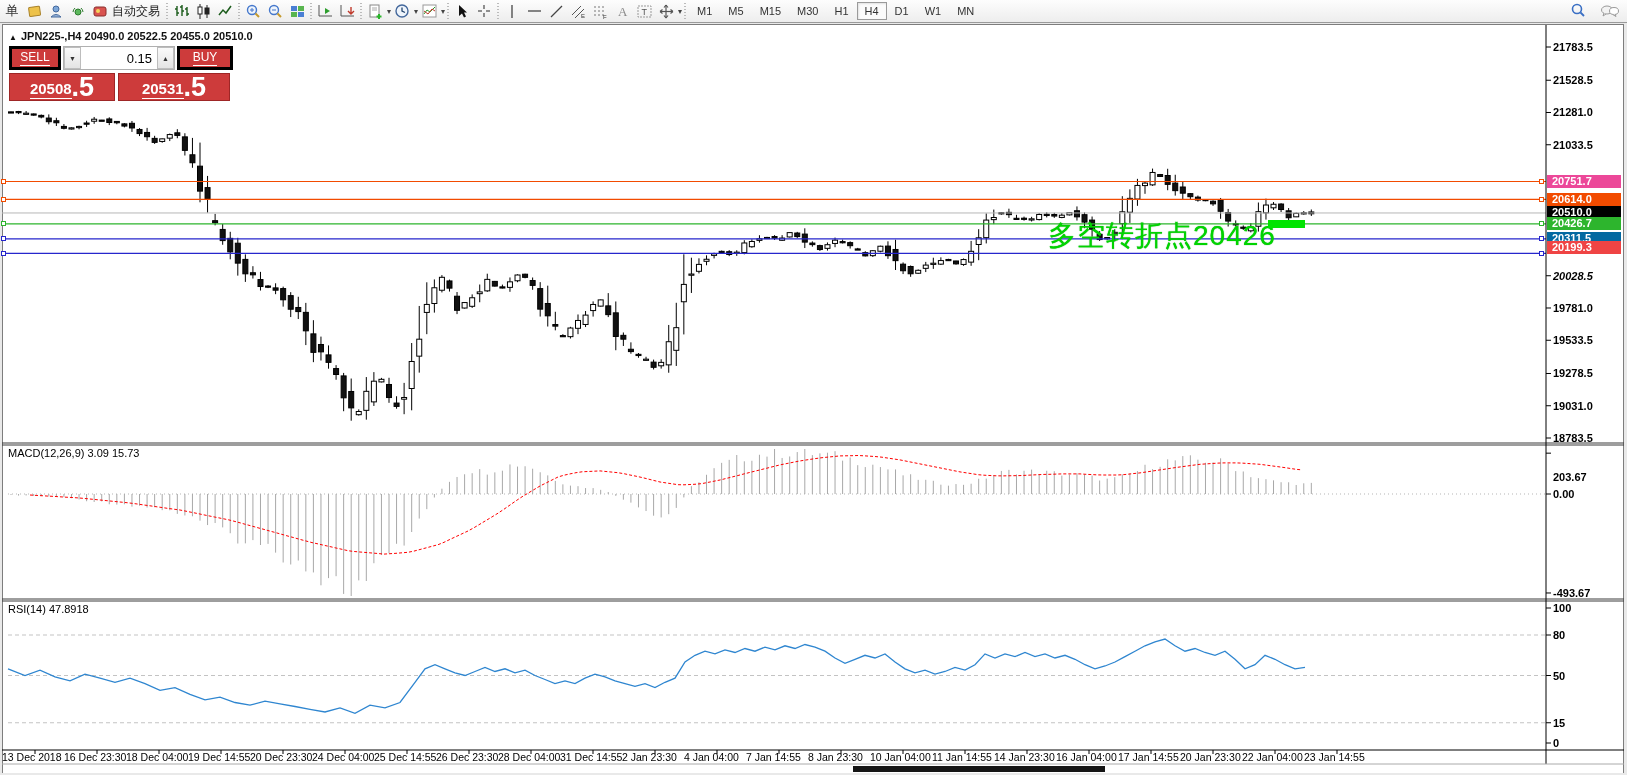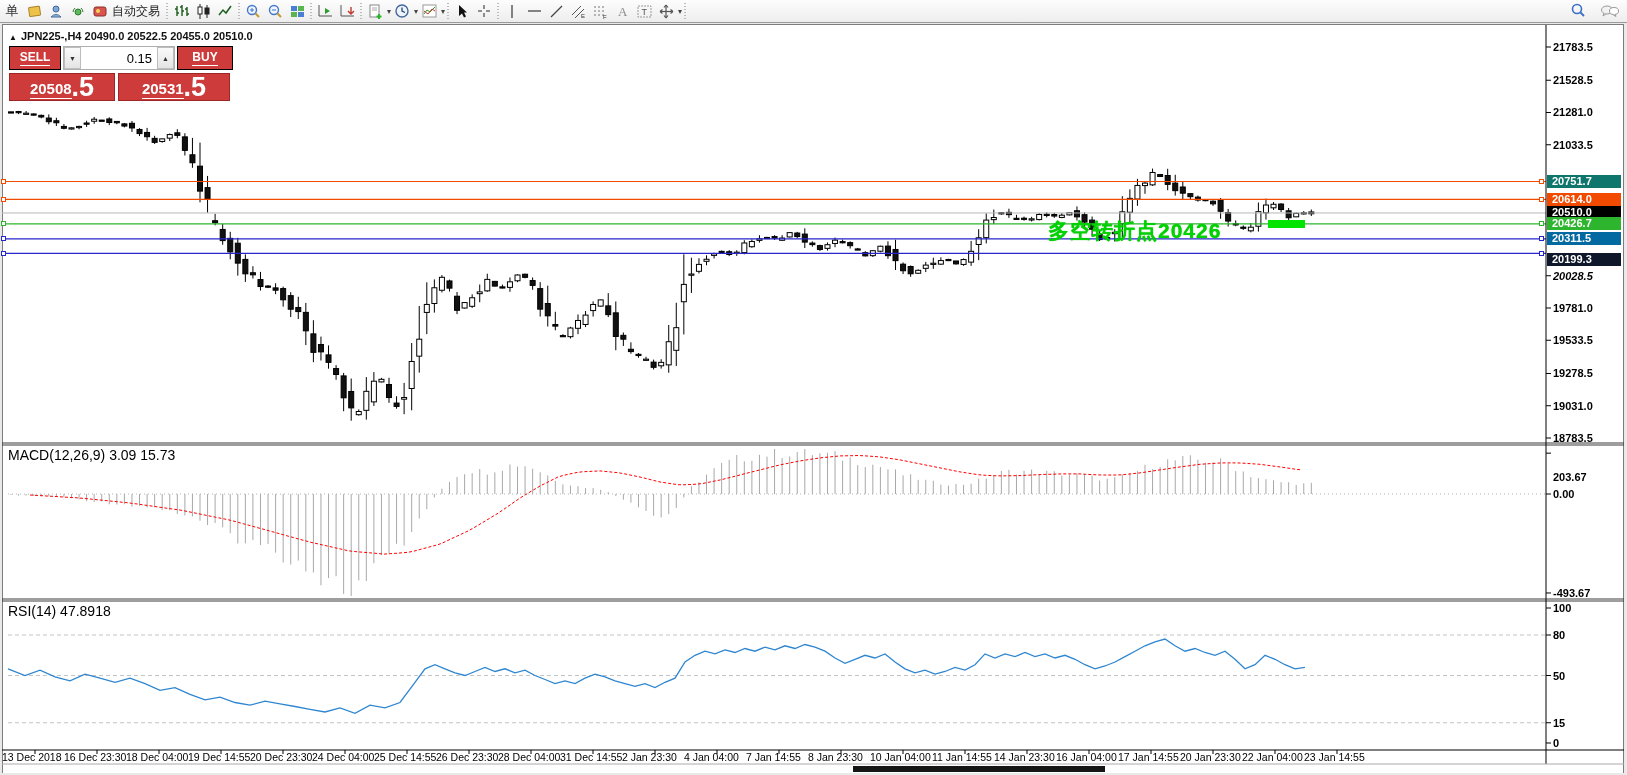--- a/index.html
+++ b/index.html
@@ -21,45 +21,45 @@
   #tb-right{position:absolute;right:6px;top:1px;display:flex;gap:10px;align-items:center;height:20px;}
   
   #chart-window{position:absolute;left:2px;top:24px;width:1622px;height:749px;
     background:#fff;border:1px solid #7d7d7d;box-sizing:border-box;}
   #plot{position:absolute;left:0;top:0;width:1627px;height:775px;pointer-events:none;}
   #chart-title{position:absolute;left:9px;top:30px;font-size:11px;font-weight:600;color:#111;}
   #chart-title .tri{font-size:8px;margin-right:4px;}
   
   #trade-panel{position:absolute;left:9px;top:46px;width:224px;}
   .tp-row1{display:flex;height:24px;}
-  .btn-red{background:#cd3b3b;border:1px solid #000000;color:#fff;font-size:12px;font-weight:700;
+  .btn-red{background:#cd3b3b;border:3px solid #000000;color:#fff;font-size:12px;font-weight:400;
      display:flex;align-items:center;justify-content:center;box-sizing:border-box;}
   .btn-red span{border-bottom:1px solid #fff;padding-bottom:1px;}
   #sell-btn{width:52px;}
   #buy-btn{width:56px;}
   #vol-box{width:112px;background:#fff;border:1px solid #b0b0b0;display:flex;box-sizing:border-box;margin:0 2px;}
   .stepper{width:17px;background:linear-gradient(#fafafa,#e4e4e4);border:1px solid #bdbdbd;
      font-size:7px;color:#333;display:flex;align-items:center;justify-content:center;box-sizing:border-box;}
   #vol-value{flex:1;font-size:13px;color:#000;display:flex;align-items:center;justify-content:flex-end;padding-right:5px;}
   .tp-row2{display:flex;margin-top:3px;height:28px;}
   .price-box{background:#cd3b3b;border:1px solid #9e2626;color:#fff;display:flex;align-items:flex-end;
      justify-content:center;box-sizing:border-box;padding-bottom:1px;}
   #sell-price{width:106px;margin-right:3px;}
   #buy-price{width:112px;}
   .pmain{font-size:15px;font-weight:700;border-bottom:1px solid #fff;line-height:19px;}
   .pfrac{font-size:27px;font-weight:700;line-height:24px;}
   
-  .pane-label{position:absolute;left:8px;font-size:14px;color:#000;}
+  .pane-label{position:absolute;left:8px;font-size:11px;color:#000;}
   
   .ax-label{position:absolute;font-size:11px;font-weight:600;color:#000;left:1553px;}
   .ax-tag{position:absolute;left:1547px;width:74px;height:13px;line-height:13px;
      font-size:11px;font-weight:600;color:#fff;padding-left:5px;box-sizing:border-box;}
   .t-label{position:absolute;top:751px;font-size:10.5px;color:#000;white-space:nowrap;}
   
-  #annotation-text{position:absolute;left:1048px;top:217px;font-size:21px;font-weight:700;
+  #annotation-text{position:absolute;left:1048px;top:217px;font-size:28px;font-weight:400;
      color:#00d400;letter-spacing:1px;white-space:nowrap;text-shadow:0 0 1px #0a0;}
   #green-zone{position:absolute;left:1268px;top:220px;width:37px;height:8px;background:#00e400;}
   
   #scroll-strip{position:absolute;left:3px;top:765px;width:1620px;height:8px;background:#fff;}
   #scroll-thumb{position:absolute;left:853px;top:766px;width:252px;height:6px;background:#151515;}
   .handle{position:absolute;width:5px;height:5px;background:#fff;box-sizing:border-box;}
 </style>
 </head>
 <body>
 
@@ -247,20 +247,31 @@
         <svg width="17" height="17">
           <g stroke="#555" stroke-width="1.2">
             <line x1="8" y1="2" x2="8" y2="15"></line>
             <line x1="2" y1="8.5" x2="15" y2="8.5"></line>
             <path d="M8,2 l-2,2.5 M8,2 l2,2.5 M8,15 l-2,-2.5 M8,15 l2,-2.5 M2,8.5 l2.5,-2 M2,8.5 l2.5,2 M15,8.5 l-2.5,-2 M15,8.5 l-2.5,2" fill="none"></path>
           </g>
         </svg>
       </span>
       <span class="dd">▾</span>
       <span class="tb-sep"></span>
+    </span>
+  <span id="tb-timeframes" style="display:flex;align-items:center;">
+      <span class="tf">M1</span>
+      <span class="tf">M5</span>
+      <span class="tf">M15</span>
+      <span class="tf">M30</span>
+      <span class="tf">H1</span>
+      <span class="tf active">H4</span>
+      <span class="tf">D1</span>
+      <span class="tf">W1</span>
+      <span class="tf">MN</span>
     </span>
   <span id="tb-right">
       <span class="tbi">
         <svg width="18" height="18">
           <circle cx="8" cy="7" r="4.5" fill="none" stroke="#3a6fc4" stroke-width="1.6"></circle>
           <line x1="11.5" y1="10.5" x2="15" y2="14" stroke="#3a6fc4" stroke-width="1.8"></line>
         </svg>
       </span>
       <span class="tbi">
         <svg width="20" height="17">
@@ -903,34 +914,34 @@
     <div class="ax-label" style="top: 399.743px;">19031.0</div>
     <div class="ax-label" style="top: 432px;">18783.5</div>
     <div class="ax-label" style="top: 435px; margin-top: 36px;">203.67</div>
     <div class="ax-label" style="top: 488px;">0.00</div>
     <div class="ax-label" style="top: 586.981px;">-493.67</div>
     <div class="ax-label" style="top: 602px;">100</div>
     <div class="ax-label" style="top: 629px;">80</div>
     <div class="ax-label" style="top: 669.5px;">50</div>
     <div class="ax-label" style="top: 716.75px;">15</div>
     <div class="ax-label" style="top: 737px;">0</div>
-    <div class="ax-tag" style="top: 174.978px; background: #0f766e;">20751.7</div>
+    <div class="ax-tag" style="top: 174.978px; background: #ec4899;">20751.7</div>
     <div class="handle" style="left: 1px; top: 178.978px; border: 1px solid rgb(242, 75, 0);"></div>
     <div class="handle" style="left: 1539px; top: 178.978px; border: 1px solid rgb(242, 75, 0);"></div>
     <div class="ax-tag" style="top: 192.925px; background: rgb(242, 75, 0);">20614.0</div>
     <div class="handle" style="left: 1px; top: 196.925px; border: 1px solid rgb(242, 75, 0);"></div>
     <div class="handle" style="left: 1539px; top: 196.925px; border: 1px solid rgb(242, 75, 0);"></div>
     <div class="ax-tag" style="top: 206.48px; background: rgb(0, 0, 0);">20510.0</div>
     <div class="ax-tag" style="top: 217.336px; background: rgb(45, 181, 45);">20426.7</div>
     <div class="handle" style="left: 1px; top: 221.336px; border: 1px solid rgb(45, 181, 45);"></div>
     <div class="handle" style="left: 1539px; top: 221.336px; border: 1px solid rgb(45, 181, 45);"></div>
     <div class="ax-tag" style="top: 232.351px; background: #0369a1;">20311.5</div>
     <div class="handle" style="left: 1px; top: 236.351px; border: 1px solid rgb(38, 38, 204);"></div>
     <div class="handle" style="left: 1539px; top: 236.351px; border: 1px solid rgb(38, 38, 204);"></div>
-    <div class="ax-tag" style="top: 253px; background: #0f172a;">20199.3</div>
+    <div class="ax-tag" style="top: 241px; background: #ef4444;">20199.3</div>
     <div class="handle" style="left: 1px; top: 250.974px; border: 1px solid rgb(38, 38, 204);"></div>
     <div class="handle" style="left: 1539px; top: 250.974px; border: 1px solid rgb(38, 38, 204);"></div>
   </div>
 <div id="time-layer">
     <div class="t-label" style="left: 2px;">13 Dec 2018</div>
     <div class="t-label" style="left: 64px;">16 Dec 23:30</div>
     <div class="t-label" style="left: 126px;">18 Dec 04:00</div>
     <div class="t-label" style="left: 188px;">19 Dec 14:55</div>
     <div class="t-label" style="left: 250px;">20 Dec 23:30</div>
     <div class="t-label" style="left: 312px;">24 Dec 04:00</div>

